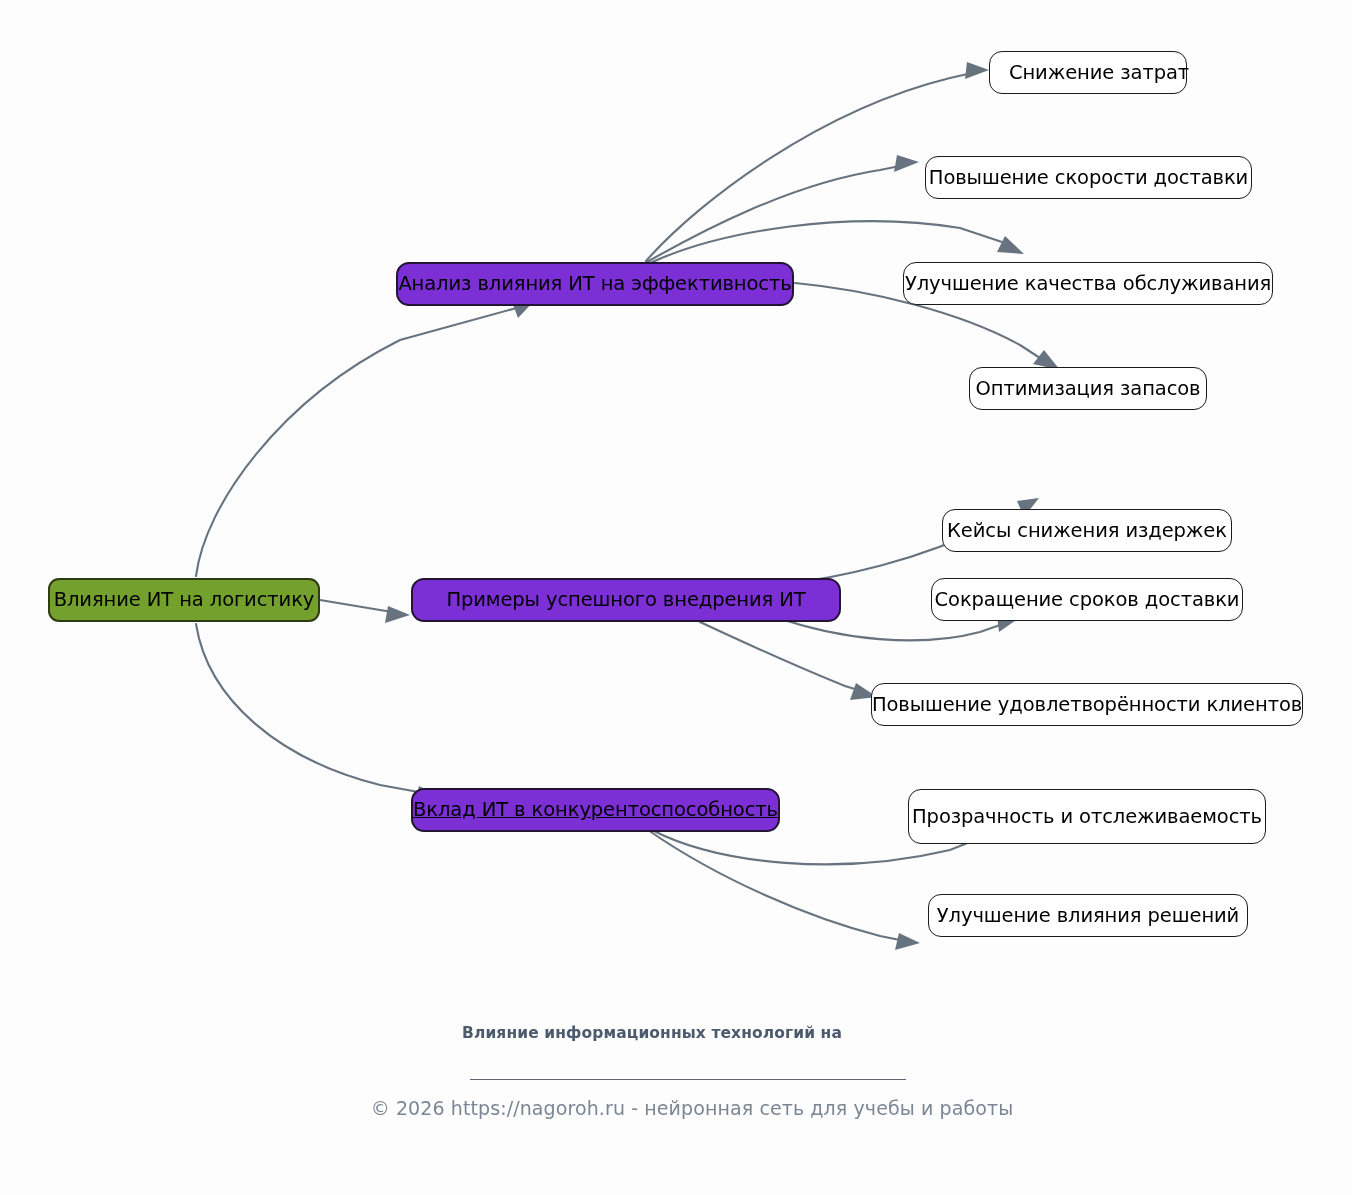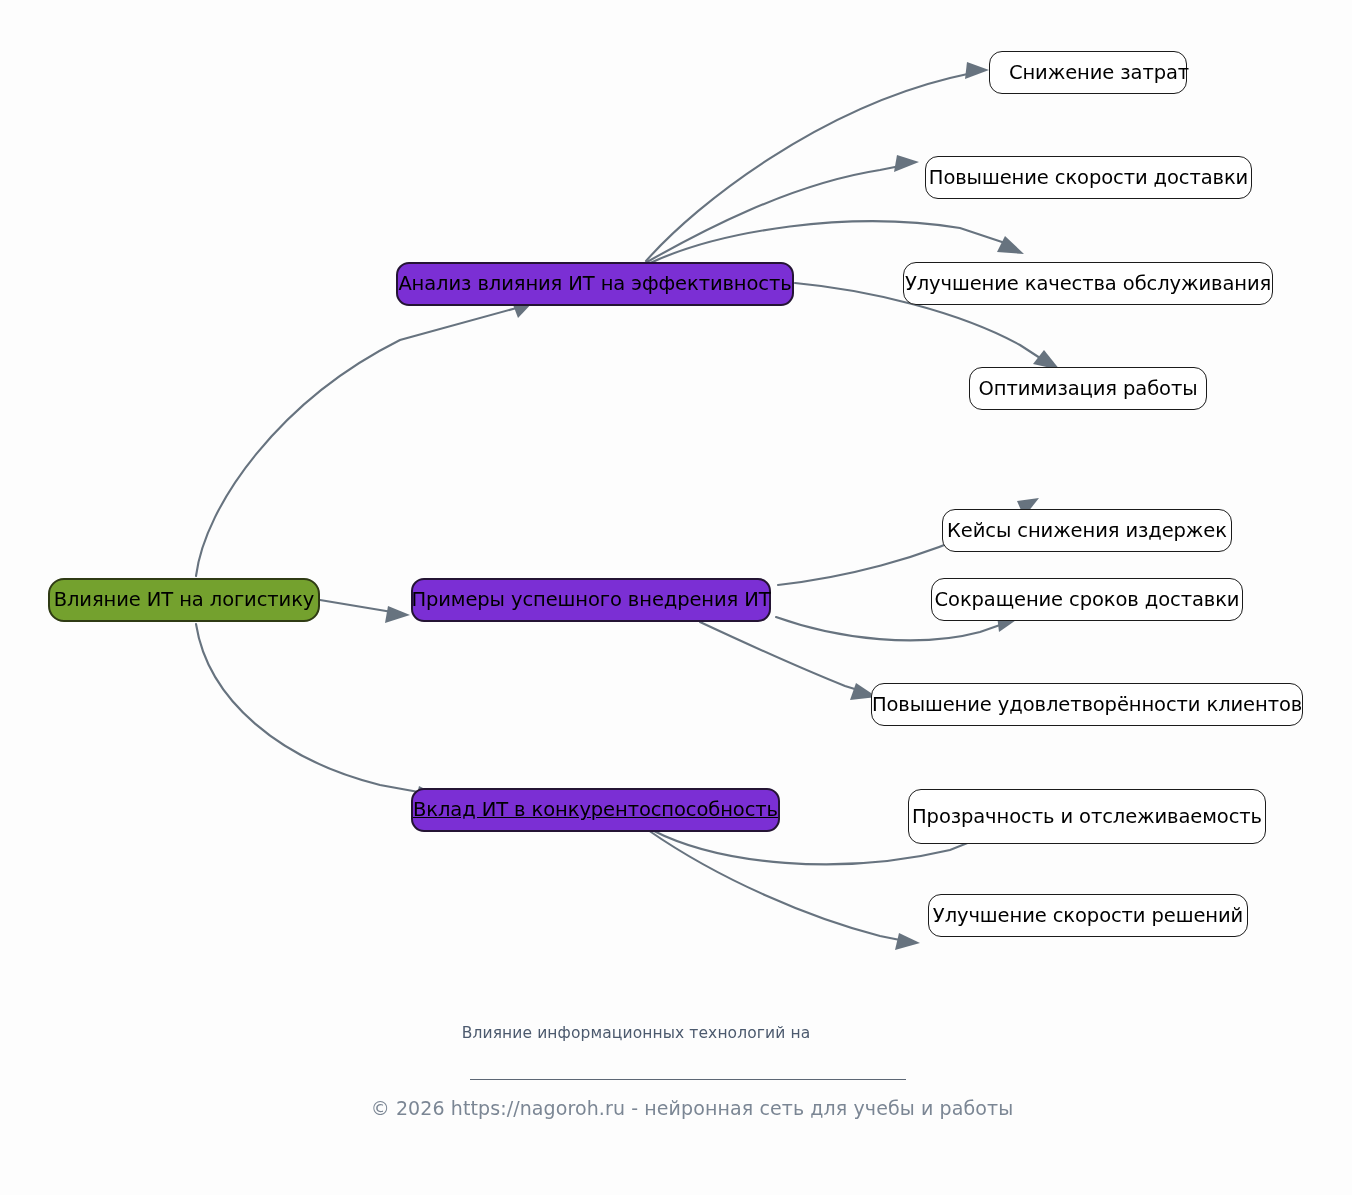--- a/index.html
+++ b/index.html
@@ -42,21 +42,21 @@
     border-radius: 11px;
     border: 2px solid #fca5a5;
     color: #000000;
     font-size: 19.5px;
     letter-spacing: -0.1px;
     line-height: 1;
   }
   .node.root {
     background: #74a12e;
     border-color: #2f3b14;
-    border-radius: 16px;
+    border-radius: 11px;
     font-size: 19.5px;
   }
   .node.branch {
     background: #7b2fd4;
     border-color: #241434;
     border-radius: 13px;
     font-size: 19.5px;
   }
   .node.leaf {
     background: #ffffff;
@@ -64,24 +64,25 @@
     border-radius: 13px;
     font-size: 19.5px;
   }
   #footer-title {
     position: absolute;
     left: 0;
     width: 1272px;
     top: 1022px;
     text-align: center;
     font-size: 15.5px;
-    font-weight: normal;
+    font-weight: bold;
     color: #4c5a6e;
     line-height: 1.45;
     letter-spacing: 0.1px;
+    padding-left: 16px;
   }
   #footer-divider {
     position: absolute;
     left: 470px;
     top: 1079px;
     width: 436px;
     height: 0;
     border-top: 1.6px solid #5d6775;
   }
   #footer-copy {
@@ -148,43 +149,43 @@
 <div class="node leaf" style="left:989px; top:51px; width:198px; height:43px;padding-left:22px;">
   <span>Снижение затрат</span>
 </div>
 <div class="node leaf" style="left:925px; top:156px; width:327px; height:43px;">
   <span>Повышение скорости доставки</span>
 </div>
 <div class="node leaf" style="left:903px; top:262px; width:370px; height:43px;">
   <span>Улучшение качества обслуживания</span>
 </div>
 <div class="node leaf" style="left:969px; top:367px; width:238px; height:43px;">
-  <span>Оптимизация работы</span>
+  <span>Оптимизация запасов</span>
 </div>
 
-<div class="node branch" style="left:411px; top:578px; width:360px; height:44px;">
+<div class="node branch" style="left:411px; top:578px; width:430px; height:44px;">
   <span>Примеры успешного внедрения ИТ</span>
 </div>
 <div class="node leaf" style="left:942px; top:472px; width:290px; height:43px;margin-top:37px;">
   <span>Кейсы снижения издержек</span>
 </div>
 <div class="node leaf" style="left:931px; top:578px; width:312px; height:43px;">
   <span>Сокращение сроков доставки</span>
 </div>
 <div class="node leaf" style="left:871px; top:683px; width:432px; height:43px;">
   <span>Повышение удовлетворённости клиентов</span>
 </div>
 
 <div class="node branch" style="left:411px; top:788px; width:369px; height:44px;text-decoration:underline;">
   <span>Вклад ИТ в конкурентоспособность</span>
 </div>
 <div class="node leaf" style="left:908px; top:789px; width:358px; height:55px;">
   <span>Прозрачность и отслеживаемость</span>
 </div>
 <div class="node leaf" style="left:928px; top:894px; width:320px; height:43px;">
-  <span>Улучшение скорости решений</span>
+  <span>Улучшение влияния решений</span>
 </div>
 
 <div id="footer-title">
   <div>Влияние информационных технологий на</div>
 </div>
 <div id="footer-divider"></div>
 <div id="footer-copy">© 2026 https://nagoroh.ru - нейронная сеть для учебы и работы</div>
 
 </body></html>

